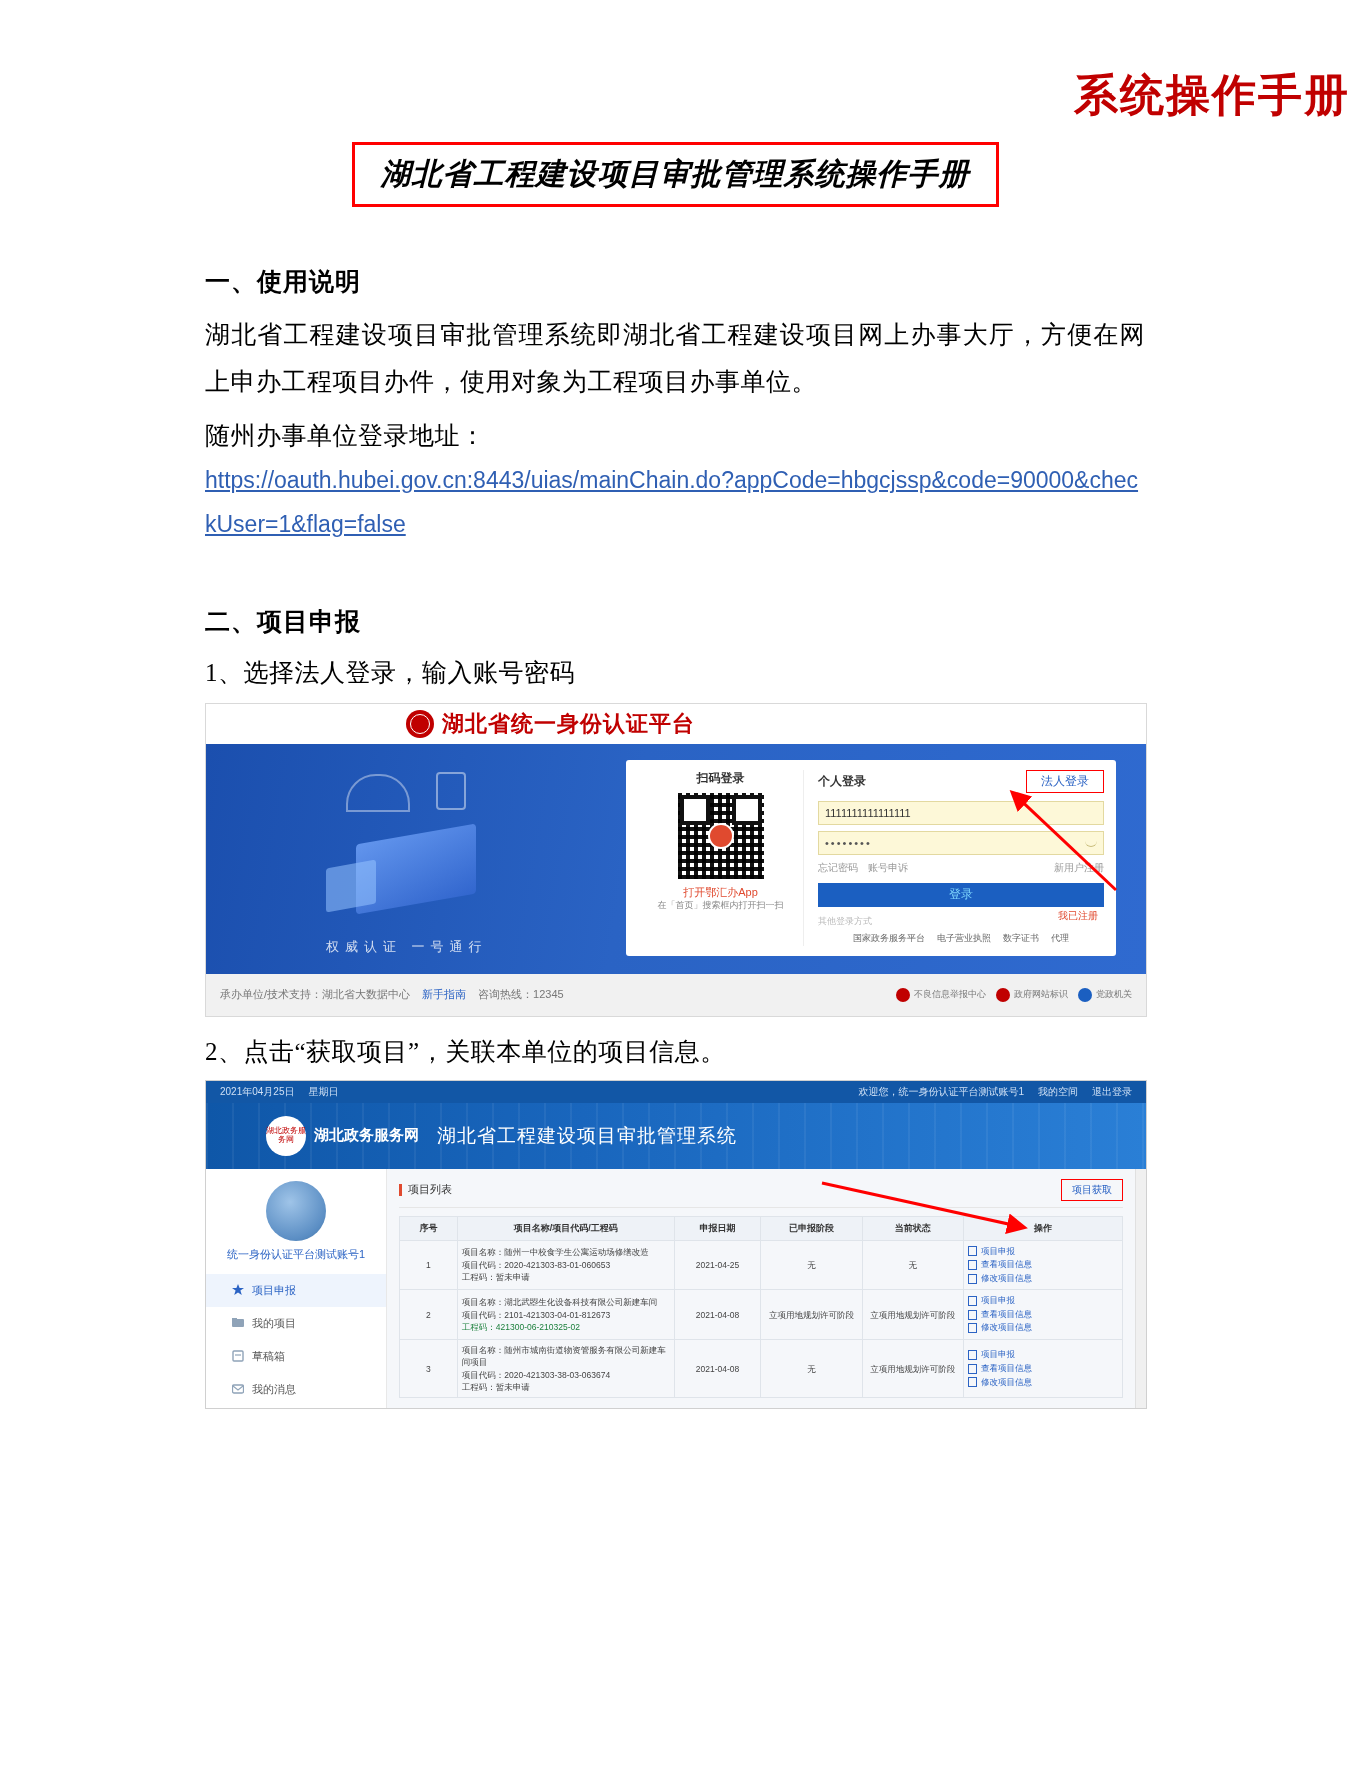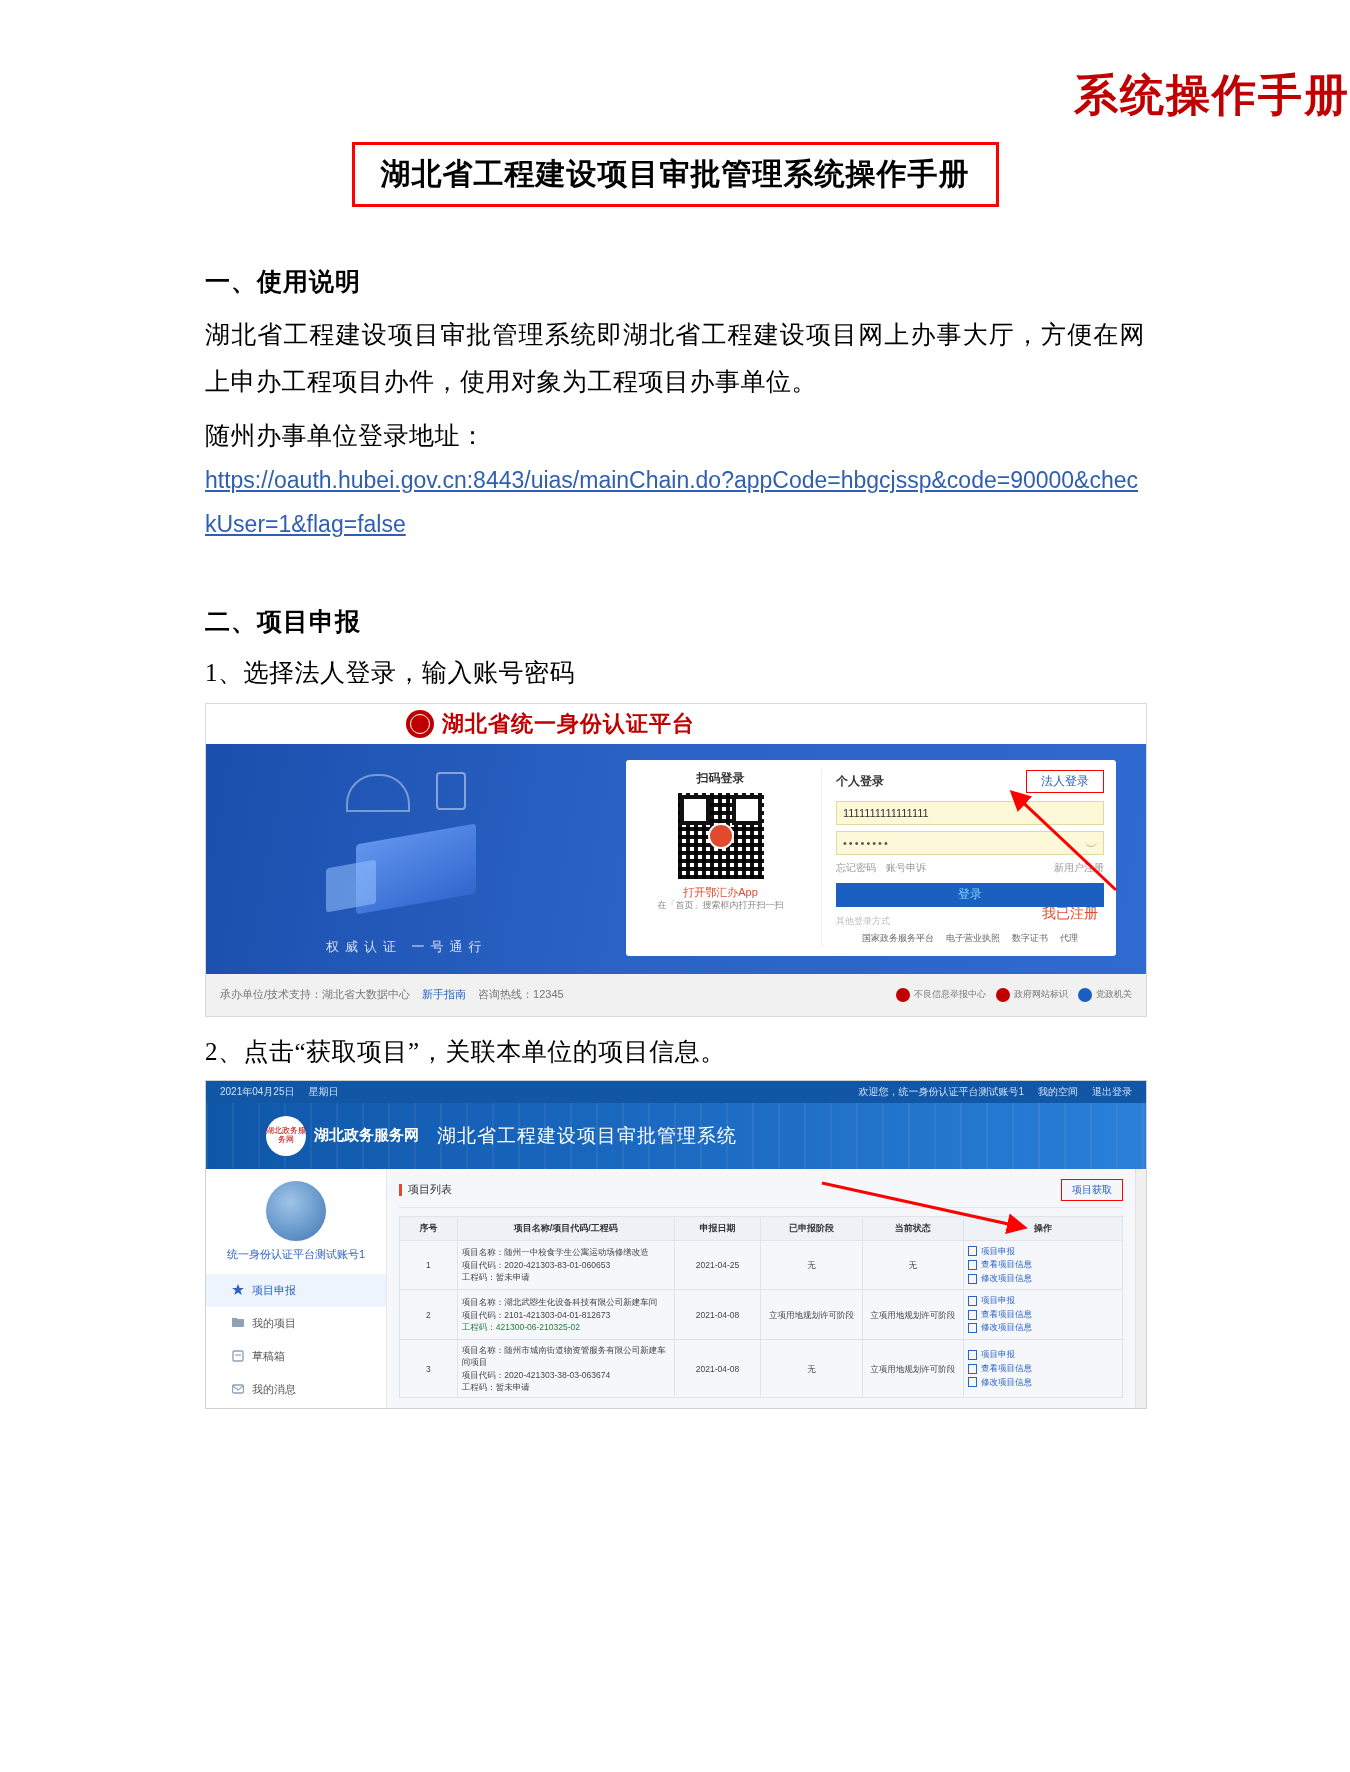--- a/index.html
+++ b/index.html
@@ -30,20 +30,21 @@
     font-size: 44px;
     letter-spacing: 2px;
     margin: 0;
     padding-top: 72px;
     line-height: 1.1;
   }
   .title-box-wrap {
     display: flex;
     justify-content: center;
     margin-top: 22px;
+    font-style: italic;
   }
   .title-box {
     border: 3px solid #ff0000;
     padding: 12px 26px 14px 26px;
     font-family: "Liberation Serif", serif;
     font-weight: bold;
     font-size: 30px;
     letter-spacing: 1px;
     color: #000;
     line-height: 1.1;
@@ -162,21 +163,21 @@
     background: #fff;
     border-radius: 3px;
     display: flex;
     box-sizing: border-box;
     padding: 10px 12px;
   }
   .qr-col {
     width: 165px;
     text-align: center;
     border-right: 1px solid #eee;
-    padding-right: 18px;
+    padding-right: 0;
   }
   .qr-title { font-size: 12px; font-weight: bold; color: #333; margin-bottom: 6px;}
   .qr {
     width: 86px; height: 86px;
     margin: 0 auto;
     background:
       repeating-linear-gradient(90deg, #111 0 4px, #fff 4px 8px),
       repeating-linear-gradient(0deg, #111 0 4px, #fff 4px 8px);
     background-blend-mode: multiply;
     position: relative;
@@ -262,21 +263,21 @@
     display: flex;
     justify-content: center;
     gap: 12px;
     font-size: 9px;
     color: #666;
   }
   .reg-note {
     position: absolute;
     right: 6px;
     bottom: 24px;
-    font-size: 14px;
+    font-size: 10px;
     color: #e04a2f;
     line-height: 1.2;
     text-align: center;
   }
   .shot1-footer {
     height: 42px;
     background: #f1f1f1;
     display: flex;
     align-items: center;
     font-size: 11px;

